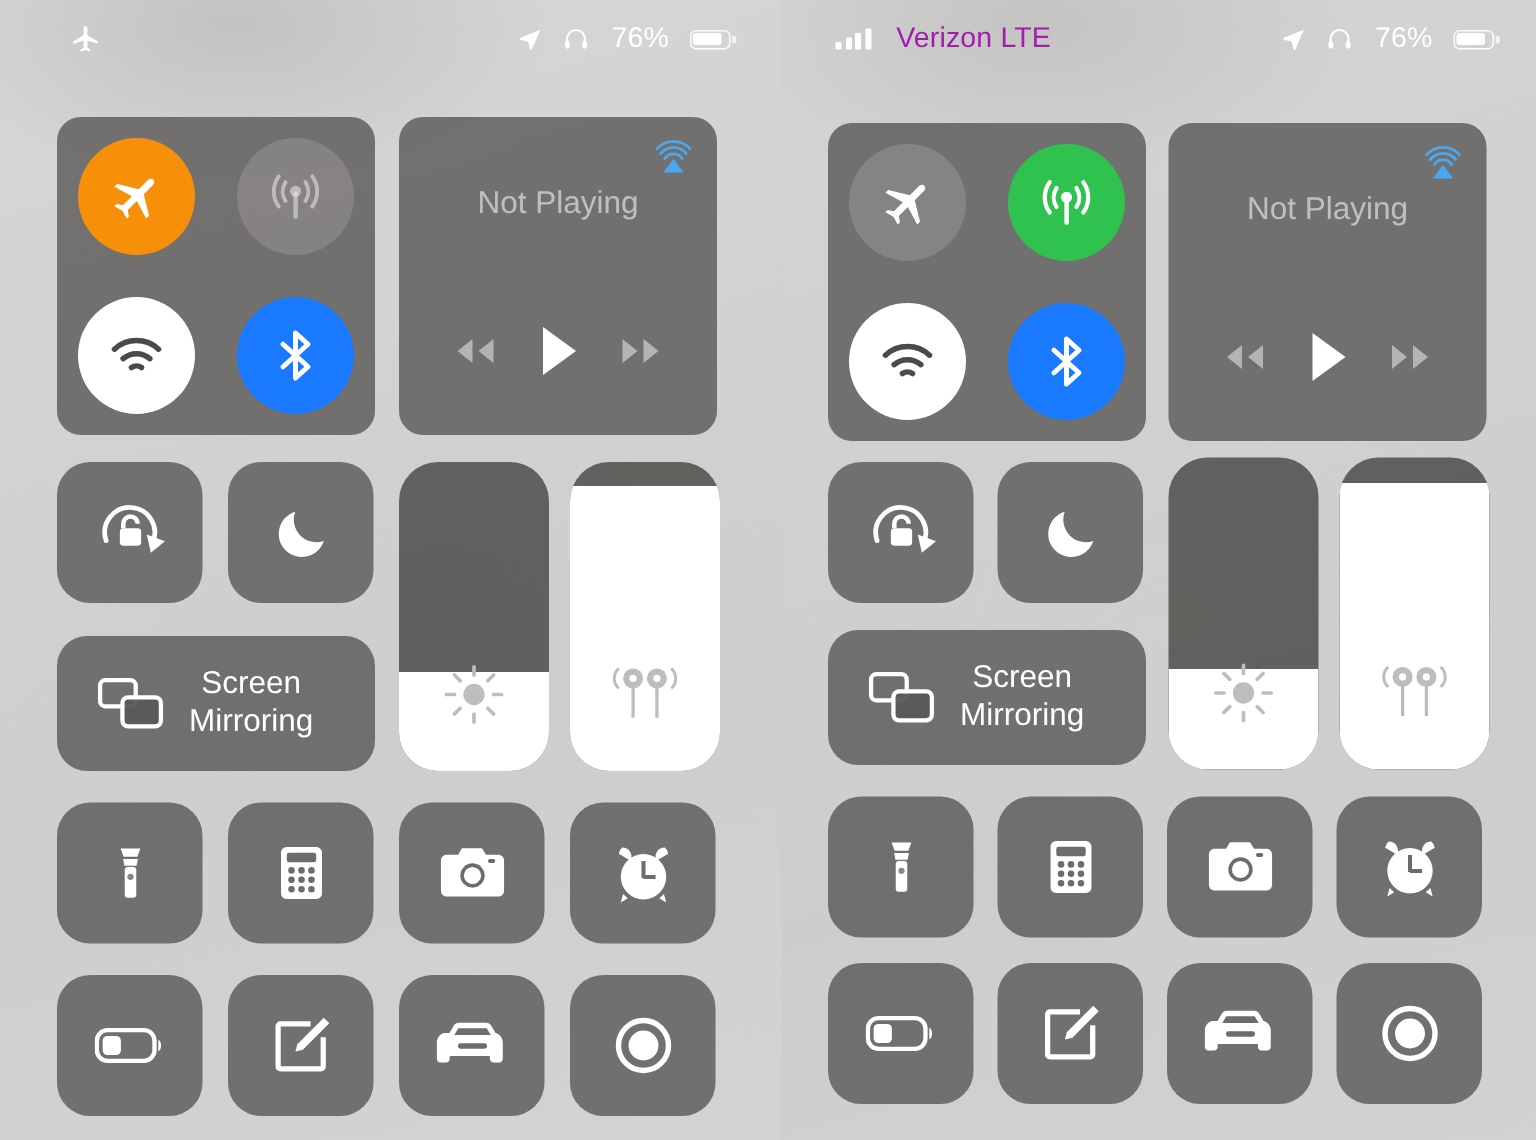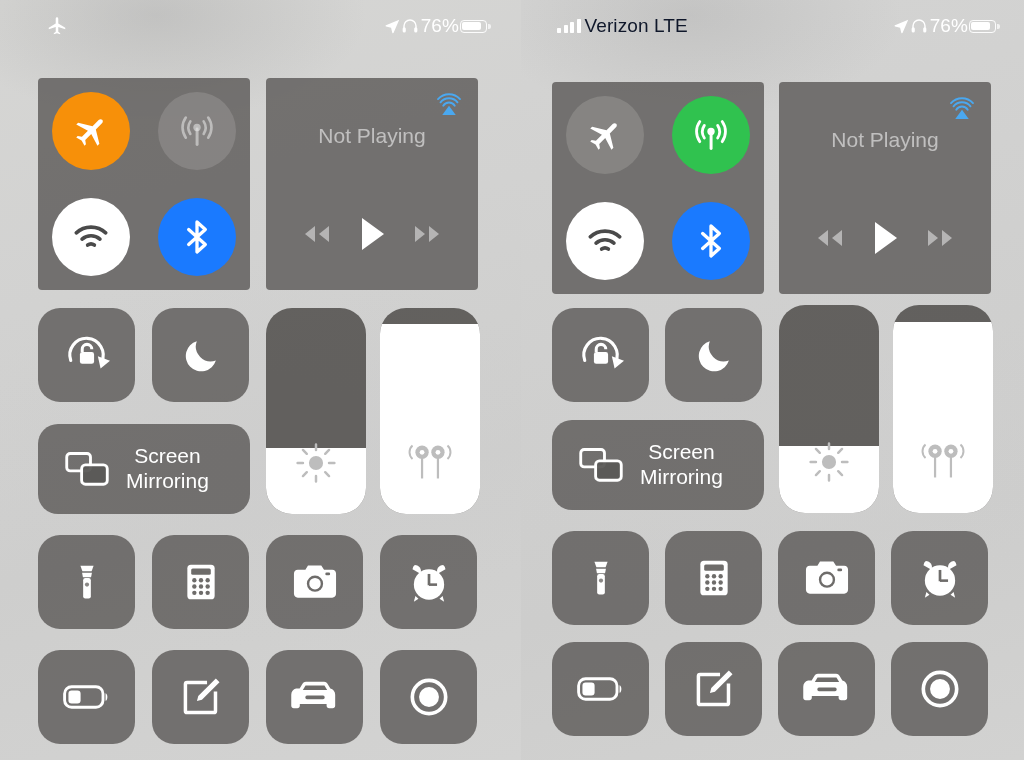--- a/index.html
+++ b/index.html
@@ -60,25 +60,25 @@
     font-size: 19px;
     letter-spacing: 0.1px;
     z-index: 5;
   }
   .panel-left  .statusbar { padding: 0 34px 0 46px; }
   .panel-right .statusbar { padding: 0 28px 0 36px; }
 
   .sb-left, .sb-right {
     display: flex;
     align-items: center;
-    gap: 0;
+    gap: 13px;
   }
   .sb-carrier {
     font-size: 19px;
-    color: #0f172a;
+    color: #a21caf;
     margin-left: 4px;
   }
   .sb-pct {
     font-size: 19px;
     color: #ffffff;
     margin: 0 1px 0 2px;
   }
   .bars {
     display: flex;
     align-items: flex-end;
@@ -122,21 +122,21 @@
     width: 76%;
     background: #ffffff;
     border-radius: 2px;
     display: block;
   }
 
   
   .mod {
     position: absolute;
     background: rgba(90,88,86,0.80);
-    border-radius: 4px;
+    border-radius: 16px;
     box-sizing: border-box;
   }
   .tile {
     position: absolute;
     background: rgba(90,88,86,0.80);
     border-radius: 22px;
     display: flex;
     align-items: center;
     justify-content: center;
     box-sizing: border-box;

